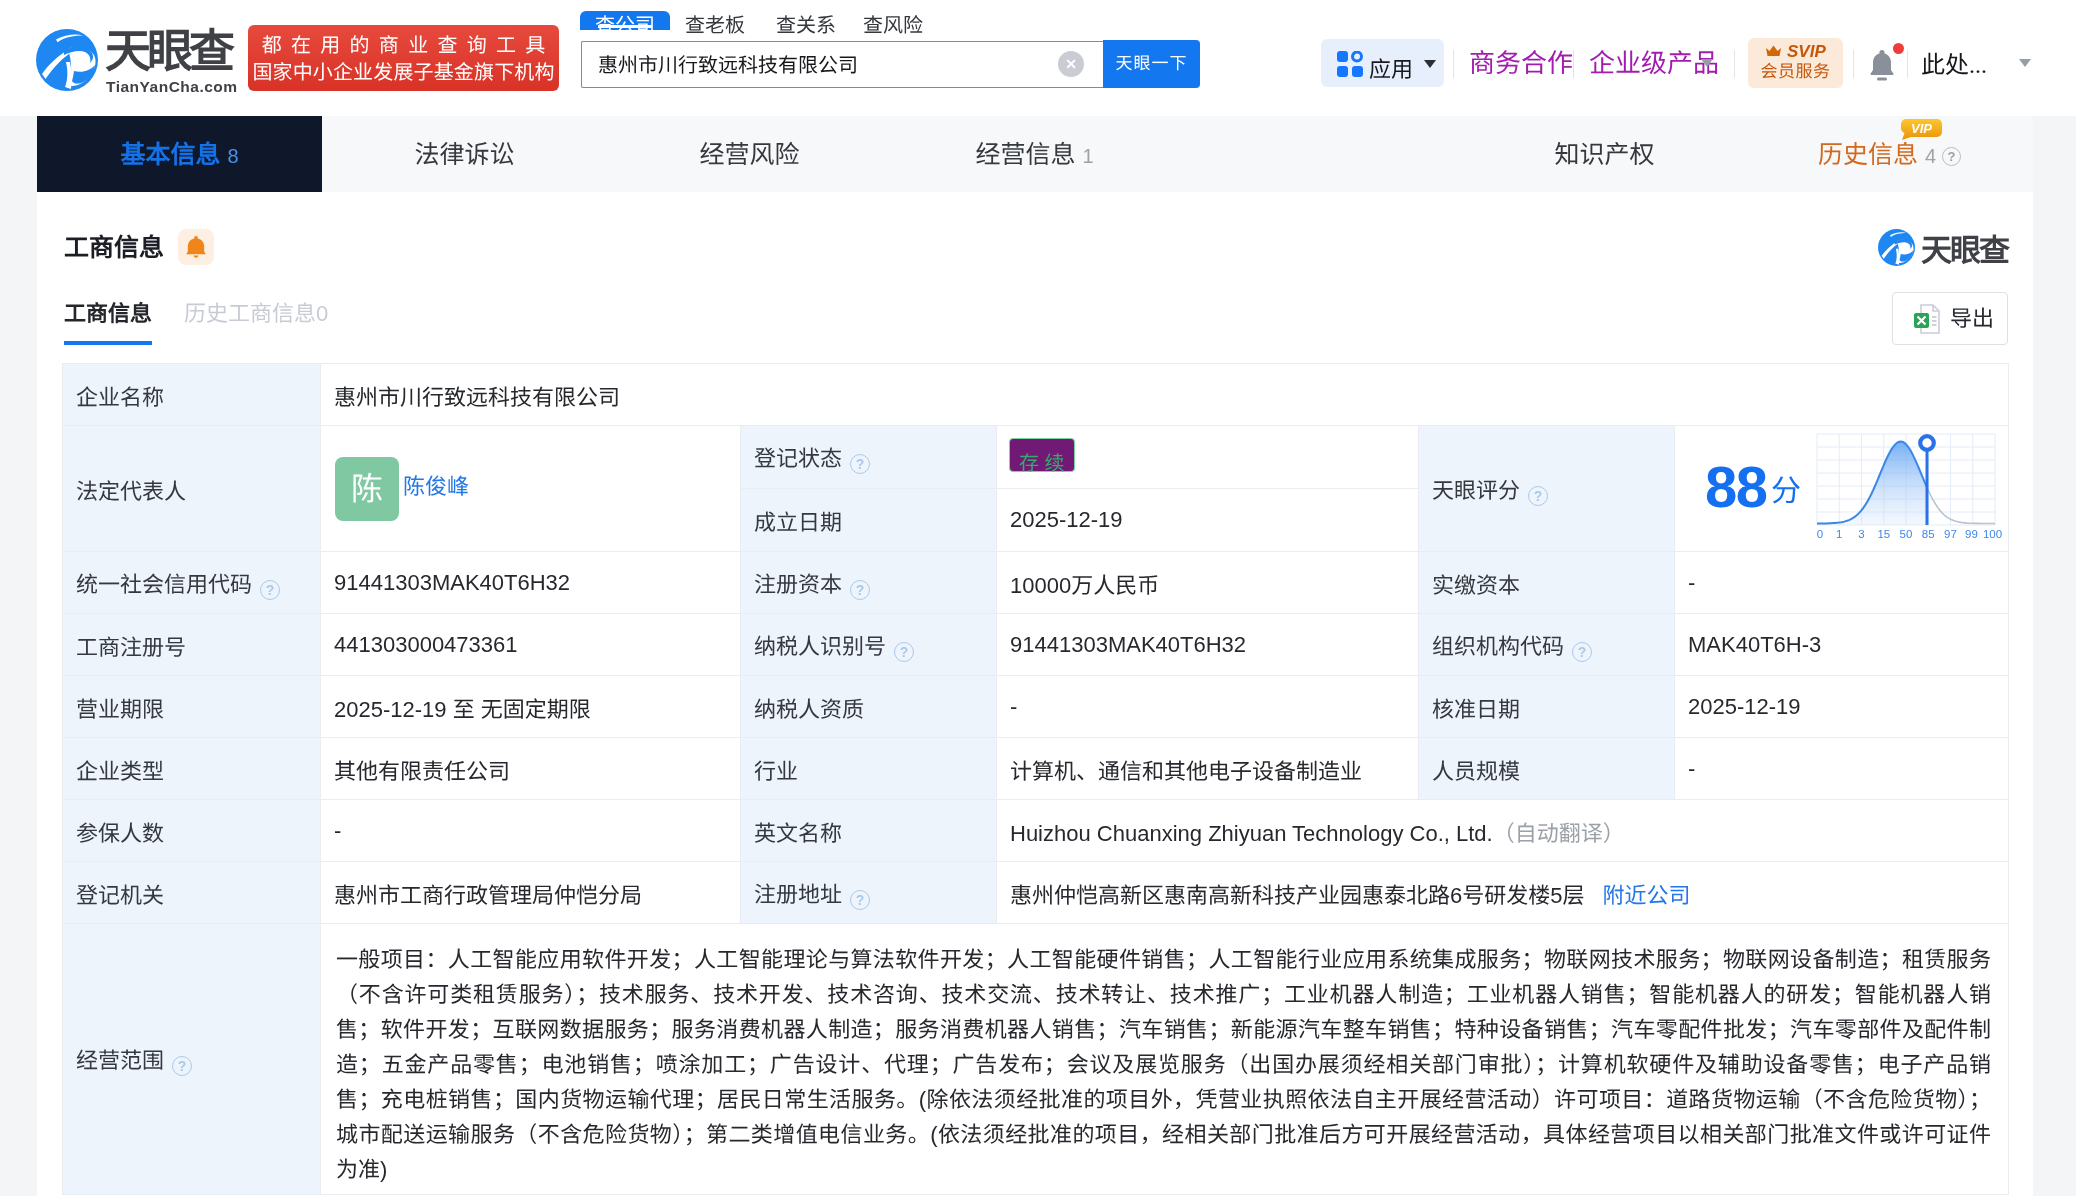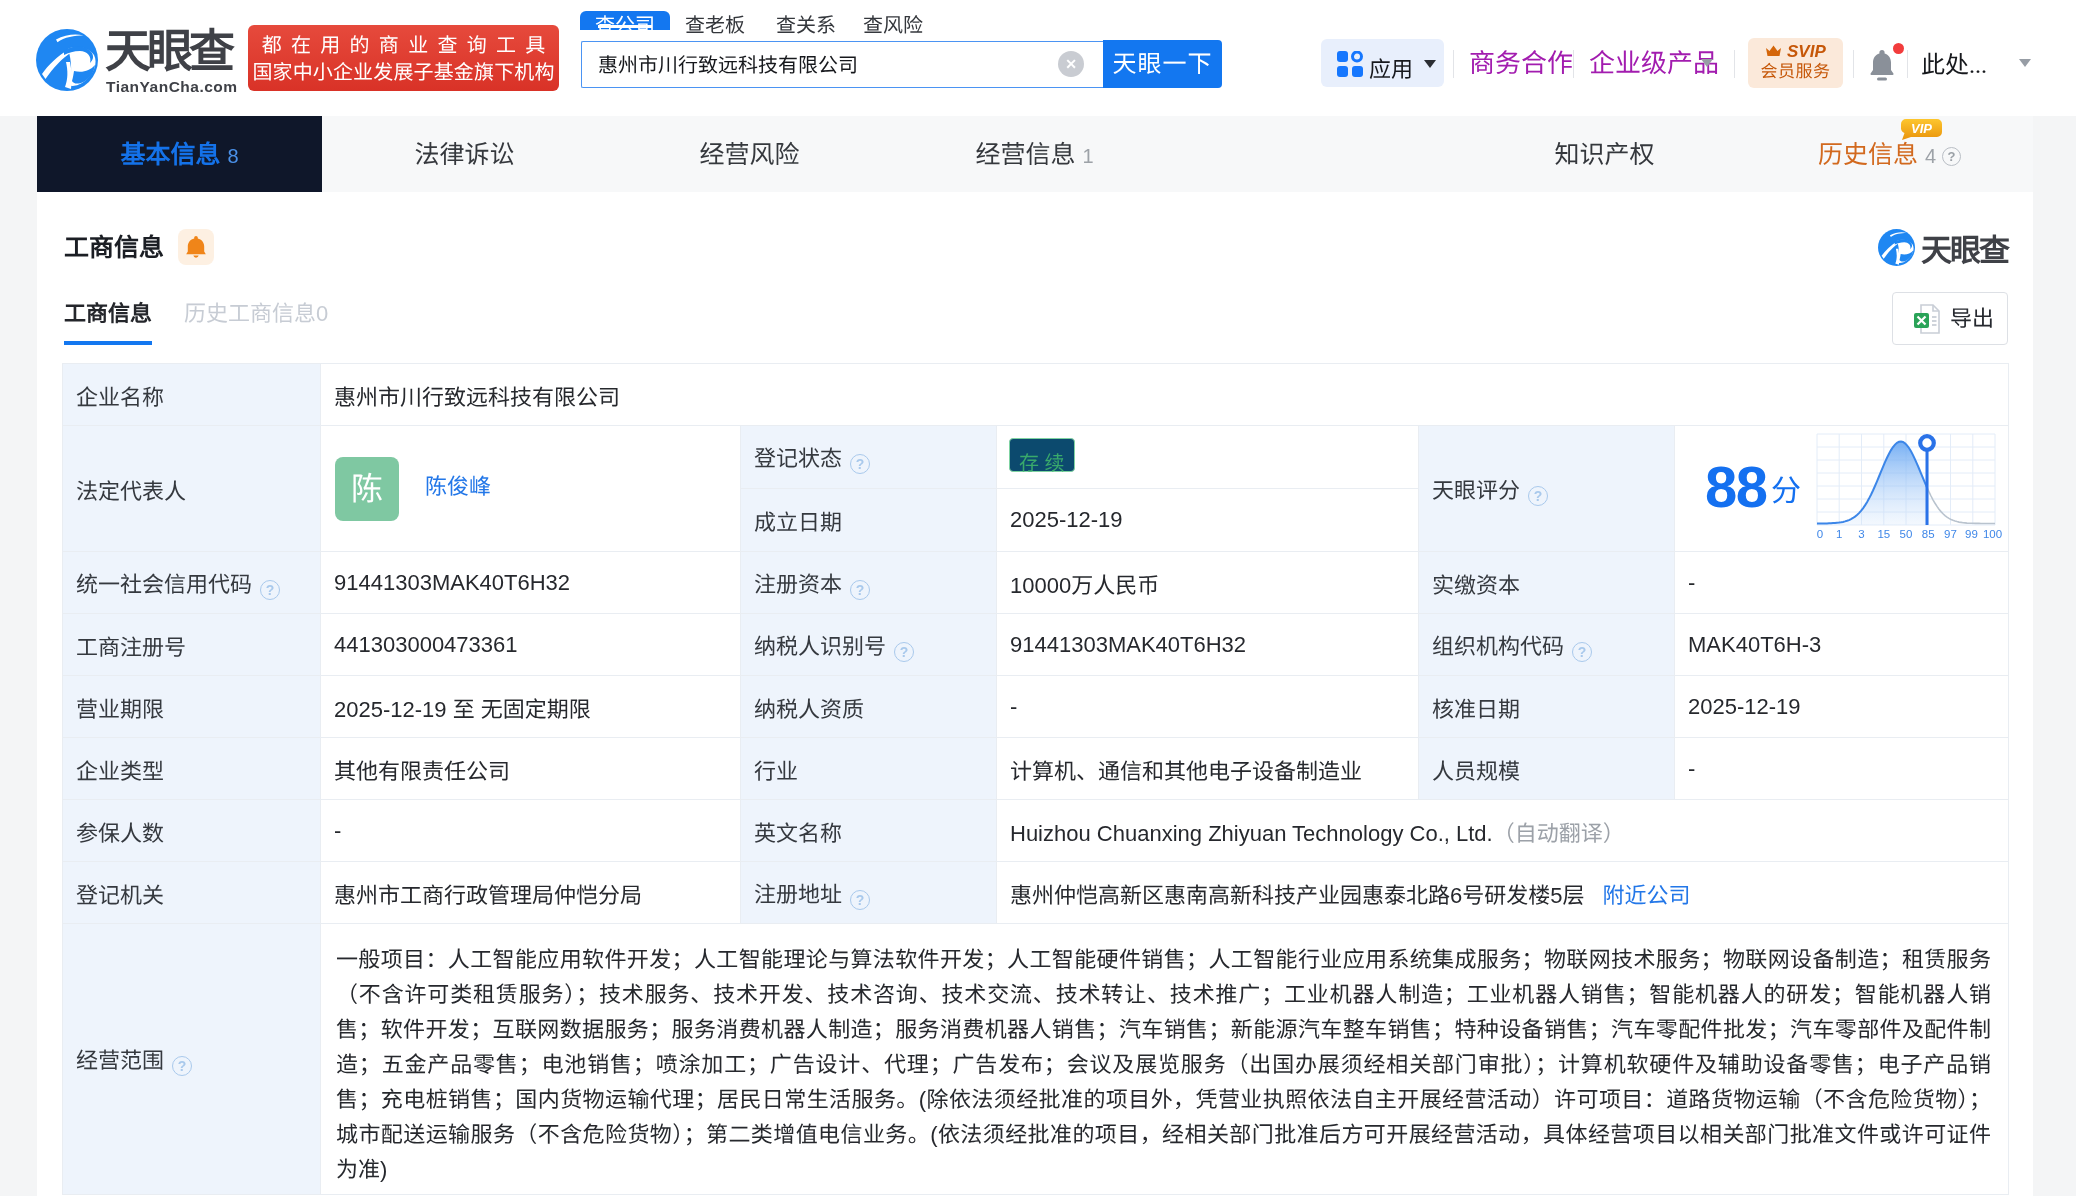--- a/index.html
+++ b/index.html
@@ -13,22 +13,22 @@
 #banner { left:248px; top:25px; width:311px; height:66px; background:linear-gradient(180deg,#e64a3c,#d93227); border-radius:6px;
   color:#fff; text-align:center; }
 #banner .b1 { margin-top:6px; font-size:20px; letter-spacing:9.3px; text-indent:9.3px; line-height:28px; }
 #banner .b2 { margin-top:0; font-size:20px; letter-spacing:0.15px; line-height:27px; }
 .stab { top:11px; height:19px; font-size:20px; color:#34373c; line-height:29px; }
 #stab0 { left:580px; width:90px; background:#1377f0; color:#fff; text-align:center; border-radius:6px 6px 0 0; }
 #stab0 i { position:absolute; left:18px; bottom:2px; width:54px; height:3px; background:#fff; }
 #sinput { left:581px; top:41px; width:522px; height:47px; background:#fff; border:1.5px solid #4b94f3; border-right:none; border-radius:2px 0 0 2px;}
 #sinput span { position:absolute; left:16px; top:7px; font-size:20px; color:#16181c; }
 #sclear { left:1058px; top:51px; width:26px; height:26px; border-radius:50%; background:#c9ccd2; color:#fff; font-size:14px; text-align:center; line-height:26px; font-weight:bold;}
-#sbtn { left:1103px; top:40px; width:119px; height:48px; background:#1377f0; border-radius:0 4px 4px 0;
-  color:#fff; font-size:24px; text-align:center; line-height:48px; letter-spacing:1px;}
+#sbtn { left:1103px; top:40px; width:97px; height:48px; background:#1377f0; border-radius:0 4px 4px 0;
+  color:#fff; font-size:17px; text-align:center; line-height:48px; letter-spacing:1px;}
 #appbox { left:1321px; top:39px; width:123px; height:48px; background:#e8effc; border-radius:6px; }
 #appbox .t { position:absolute; left:48px; top:12px; font-size:22px; color:#16181d; }
 #appbox svg { position:absolute; left:16px; top:12px; }
 #appbox .car { position:absolute; left:103px; top:21px; width:0; height:0; border:6.5px solid transparent; border-top:8px solid #2b2e33; }
 .hsep { top:50px; width:1px; height:28px; background:#e2e4e8; }
 .hlink { top:31px; font-size:26px; color:#a21caf; line-height:64px; height:64px; top:31px;}
 .gcar { top:59px; width:0; height:0; border:6px solid transparent; border-top:8px solid #979da5; }
 #svip { left:1748px; top:38px; width:95px; height:50px; background:#fbe9da; border-radius:6px; text-align:center; color:#c65708; }
 #svip .l1 { margin-top:4px; font-size:17px; font-weight:bold; font-style:italic; line-height:19px;}
 #svip .l2 { font-size:17px; line-height:21px; letter-spacing:0.5px;}
@@ -58,21 +58,21 @@
 
 #tbl { position:absolute; left:25px; top:171px; border-collapse:collapse; table-layout:fixed; width:1946px;
   font-size:22px; color:#26282d; }
 #tbl td { border:1px solid #e9edf2; padding:0 0 0 13px; height:62px; }
 #tbl td.lb { background:#eef4fc; color:#35393f; }
 #tbl tr.h63 td, #tbl td.h63 { height:63px; }
 .qm { display:inline-block; vertical-align:-3px; margin-left:8px; width:20px; height:20px; border-radius:50%;
   border:1.5px solid #a9c9ec; color:#a9c9ec; font-size:14px; line-height:19px; text-align:center; font-weight:bold;}
 .lnk { color:#2377e8; }
 .grey { color:#9ca1a8; }
-.tag { display:inline-block; height:34px; line-height:32px; padding:8px 9px; background:#0c4a6e; border:1px solid #7fd3a2;
+.tag { display:inline-block; height:34px; line-height:32px; padding:8px 9px; background:#701a75; border:1px solid #7fd3a2;
   border-radius:4px; color:#39a96b; font-size:20px; }
 #avatar { display:inline-block; width:64px; height:64px; background:#7fc8a2; border-radius:8px; color:#fff;
   font-size:32px; text-align:center; line-height:64px; vertical-align:middle; }
 #scorecell { position:relative; }
 #score88 { position:absolute; left:30px; top:32px; font-size:58px; line-height:58px; font-weight:bold; color:#1470f0; letter-spacing:-1.5px;}
 #scorefen { position:absolute; left:96px; top:50px; font-size:30px; line-height:30px; color:#1470f0; }
 #chart { position:absolute; left:142px; top:8px; }
 
 .bsline { width:1655px; text-align:justify; text-align-last:justify; line-height:35px; }
 .bslast { text-align-last:left; }
@@ -202,21 +202,21 @@
             <col style="width:256px">
             <col style="width:334px">
           </colgroup>
         <tbody>
             <tr>
               <td class="lb">企业名称</td>
               <td colspan="5">惠州市川行致远科技有限公司</td>
             </tr>
         <tr>
           <td class="lb" rowspan="2">法定代表人</td>
-          <td rowspan="2" style="padding-left:14px"><span id="avatar">陈</span><span class="lnk" style="margin-left:26px">陈俊峰</span></td>
+          <td rowspan="2" style="padding-left:14px"><span id="avatar">陈</span><span class="lnk" style="margin-left:4px">陈俊峰</span></td>
           <td class="lb h63">登记状态<span class="qm">?</span></td>
           <td style="padding-left:12px"><span class="tag">存 续</span></td>
           <td class="lb" rowspan="2">天眼评分<span class="qm">?</span></td>
           <td rowspan="2" id="scorecell">
             <span id="score88">88</span>
                 <span id="scorefen">分</span>
             <svg id="chart" width="180" height="108" viewBox="0 0 180 108" style="overflow:visible">
 <defs>
  <linearGradient id="cg" x1="0" y1="0" x2="0" y2="1">
                       <stop offset="0" stop-color="#5ea1f2" stop-opacity="0.85"></stop>

